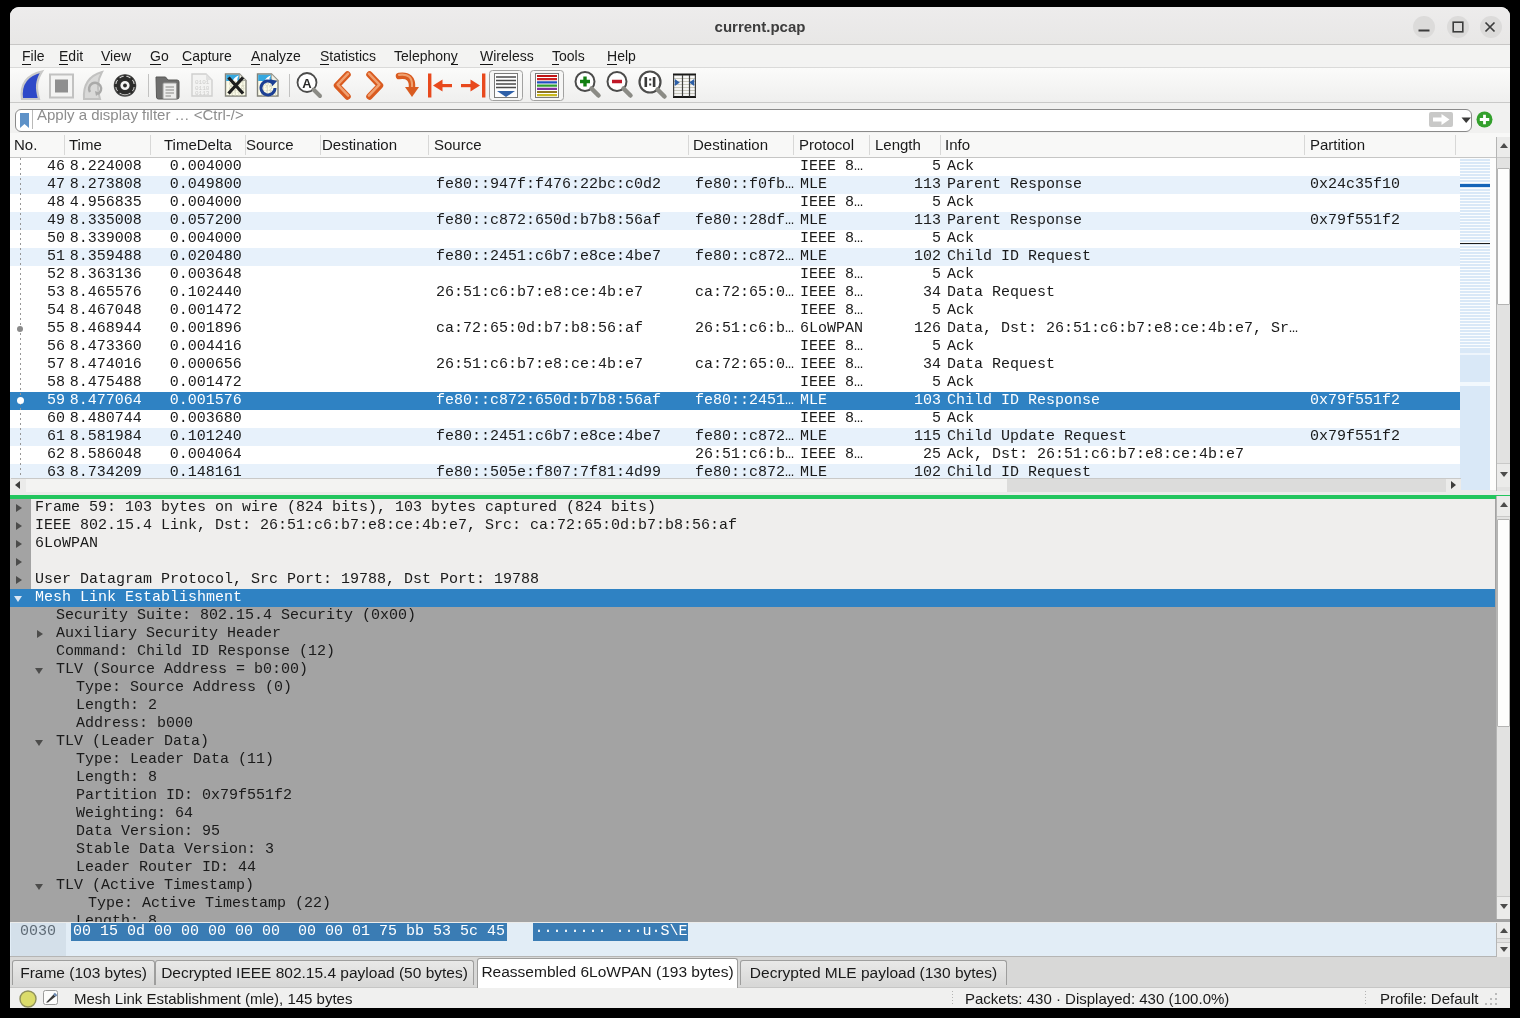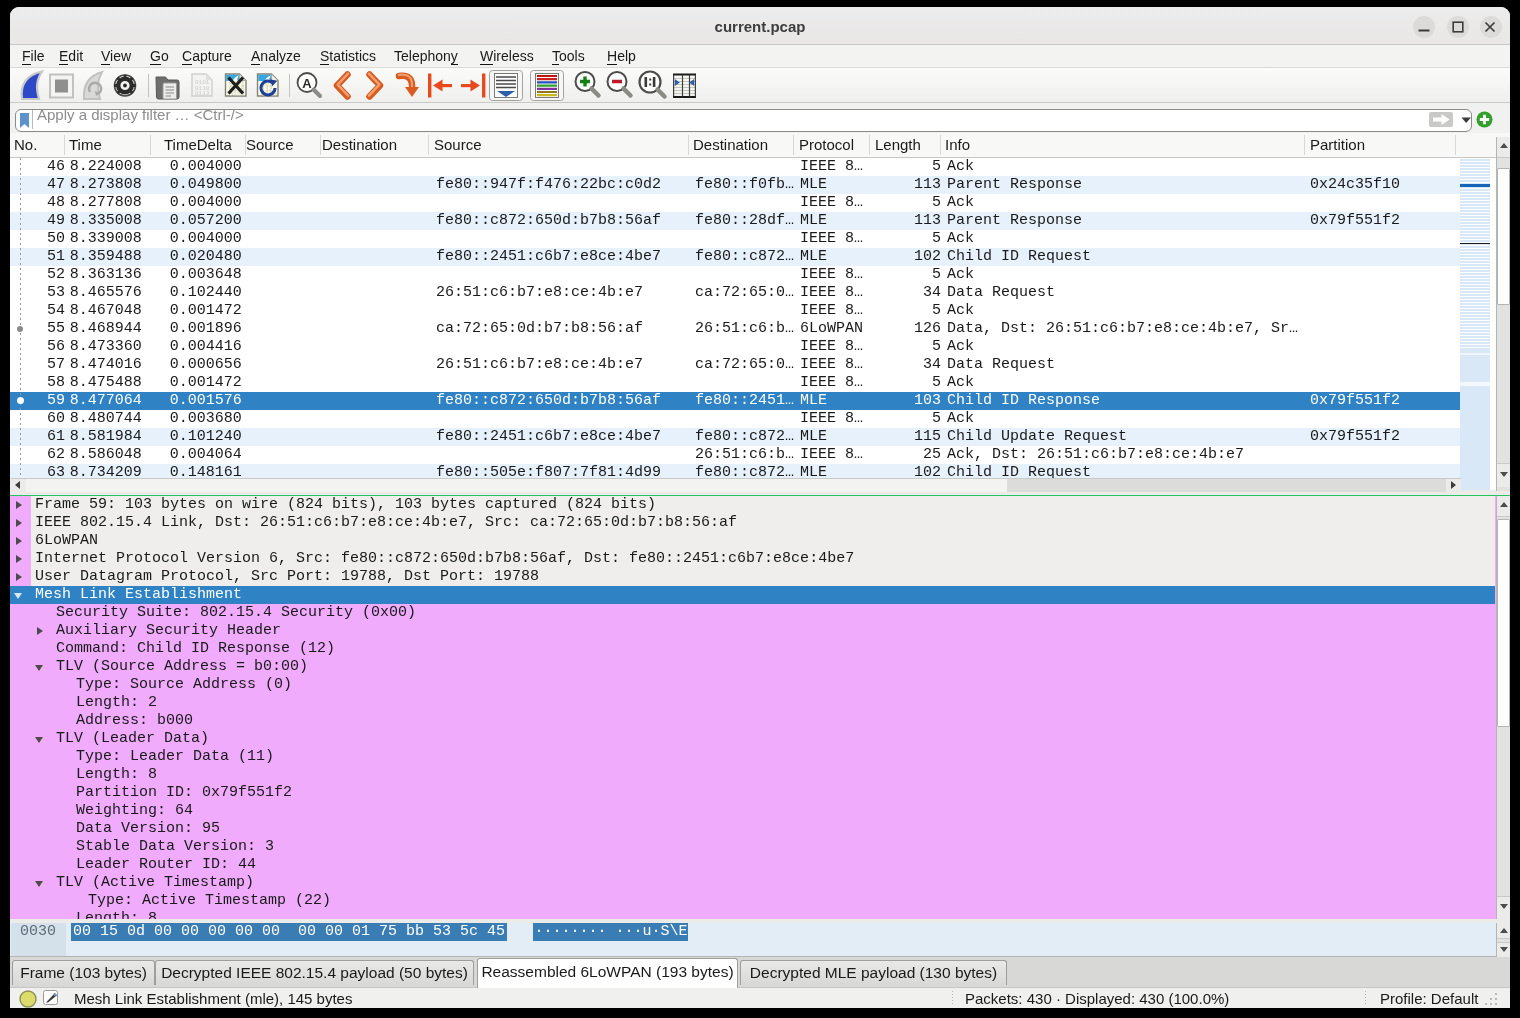--- a/index.html
+++ b/index.html
@@ -52,22 +52,22 @@
   .arr{position:absolute;width:0;height:0;}
   .arr-up{left:3px;top:6px;border-left:4.5px solid transparent;
      border-right:4.5px solid transparent;border-bottom:5.5px solid #4c4c4b;}
   .arr-down{left:3px;top:6px;border-left:4.5px solid transparent;
      border-right:4.5px solid transparent;border-top:5.5px solid #4c4c4b;}
   .arr-left{left:4px;top:2.5px;border-top:4px solid transparent;
      border-bottom:4px solid transparent;border-right:5.5px solid #3c3c3b;}
   .arr-right{left:5px;top:2.5px;border-top:4px solid transparent;
      border-bottom:4px solid transparent;border-left:5.5px solid #3c3c3b;}
   
-  #details{left:0;top:488px;width:1500px;height:423px;background:#f0abfc;
-     border-top:1px solid #22c55e;overflow:hidden;}
+  #details{left:0;top:488px;width:1500px;height:423px;background:#a3a3a3;
+     border-top:4px solid #22c55e;overflow:hidden;}
   #detgutter{position:absolute;left:21px;top:0;width:1463.5px;height:90px;background:#efeeed;}
   .drow{position:absolute;left:0;width:1484.5px;height:18px;}
   .drow.hl{background:#2f82c3;color:#fff;}
   .dtxt{position:absolute;top:0;}
   .exp{position:absolute;top:4.5px;width:0;height:0;}
   .expR{border-left:6px solid #4c4c4b;border-top:4.5px solid transparent;
         border-bottom:4.5px solid transparent;}
   .expD{top:6.5px;border-top:6px solid #4c4c4b;border-left:4.5px solid transparent;
         border-right:4.5px solid transparent;}
   .expD.expW{border-top-color:#dce8f4;}
@@ -281,21 +281,21 @@
       <div class="hsep" style="left:678px"></div>
     <div class="hsep" style="left:783px"></div>
       <div class="hsep" style="left:859px"></div>
     <div class="hsep" style="left:930px"></div>
       <div class="hsep" style="left:1294px"></div>
     <div class="hsep" style="left:1445px"></div>
   </div>
   <div class="abs mono" id="plrows">
     <div class="row" style="top:0px"><span class="c cn">46</span><span class="c" style="left:59.7px">8.224008</span><span class="c" style="left:159.7px">0.004000</span><span class="c" style="left:790px">IEEE 8…</span><span class="c cl">5</span><span class="c" style="left:937px">Ack</span></div>
     <div class="row alt" style="top:18px"><span class="c cn">47</span><span class="c" style="left:59.7px">8.273808</span><span class="c" style="left:159.7px">0.049800</span><span class="c" style="left:426px">fe80::947f:f476:22bc:c0d2</span><span class="c" style="left:685px">fe80::f0fb…</span><span class="c" style="left:790px">MLE</span><span class="c cl">113</span><span class="c" style="left:937px">Parent Response</span><span class="c" style="left:1300px">0x24c35f10</span></div>
-    <div class="row" style="top:36px"><span class="c cn">48</span><span class="c" style="left:59.7px">8.277808</span><span class="c" style="left:159.7px">0.004000</span><span class="c" style="left:790px">IEEE 8…</span><span class="c cl">5</span><span class="c" style="left:937px">Ack</span></div>
+    <div class="row" style="top:36px"><span class="c cn">48</span><span class="c" style="left:59.7px">4.956835</span><span class="c" style="left:159.7px">0.004000</span><span class="c" style="left:790px">IEEE 8…</span><span class="c cl">5</span><span class="c" style="left:937px">Ack</span></div>
     <div class="row alt" style="top:54px"><span class="c cn">49</span><span class="c" style="left:59.7px">8.335008</span><span class="c" style="left:159.7px">0.057200</span><span class="c" style="left:426px">fe80::c872:650d:b7b8:56af</span><span class="c" style="left:685px">fe80::28df…</span><span class="c" style="left:790px">MLE</span><span class="c cl">113</span><span class="c" style="left:937px">Parent Response</span><span class="c" style="left:1300px">0x79f551f2</span></div>
     <div class="row" style="top:72px"><span class="c cn">50</span><span class="c" style="left:59.7px">8.339008</span><span class="c" style="left:159.7px">0.004000</span><span class="c" style="left:790px">IEEE 8…</span><span class="c cl">5</span><span class="c" style="left:937px">Ack</span></div>
     <div class="row alt" style="top:90px"><span class="c cn">51</span><span class="c" style="left:59.7px">8.359488</span><span class="c" style="left:159.7px">0.020480</span><span class="c" style="left:426px">fe80::2451:c6b7:e8ce:4be7</span><span class="c" style="left:685px">fe80::c872…</span><span class="c" style="left:790px">MLE</span><span class="c cl">102</span><span class="c" style="left:937px">Child ID Request</span></div>
     <div class="row" style="top:108px"><span class="c cn">52</span><span class="c" style="left:59.7px">8.363136</span><span class="c" style="left:159.7px">0.003648</span><span class="c" style="left:790px">IEEE 8…</span><span class="c cl">5</span><span class="c" style="left:937px">Ack</span></div>
     <div class="row" style="top:126px"><span class="c cn">53</span><span class="c" style="left:59.7px">8.465576</span><span class="c" style="left:159.7px">0.102440</span><span class="c" style="left:426px">26:51:c6:b7:e8:ce:4b:e7</span><span class="c" style="left:685px">ca:72:65:0…</span><span class="c" style="left:790px">IEEE 8…</span><span class="c cl">34</span><span class="c" style="left:937px">Data Request</span></div>
     <div class="row" style="top:144px"><span class="c cn">54</span><span class="c" style="left:59.7px">8.467048</span><span class="c" style="left:159.7px">0.001472</span><span class="c" style="left:790px">IEEE 8…</span><span class="c cl">5</span><span class="c" style="left:937px">Ack</span></div>
     <div class="row" style="top:162px"><span class="c cn">55</span><span class="c" style="left:59.7px">8.468944</span><span class="c" style="left:159.7px">0.001896</span><span class="c" style="left:426px">ca:72:65:0d:b7:b8:56:af</span><span class="c" style="left:685px">26:51:c6:b…</span><span class="c" style="left:790px">6LoWPAN</span><span class="c cl">126</span><span class="c" style="left:937px">Data, Dst: 26:51:c6:b7:e8:ce:4b:e7, Sr…</span></div>
     <div class="row" style="top:180px"><span class="c cn">56</span><span class="c" style="left:59.7px">8.473360</span><span class="c" style="left:159.7px">0.004416</span><span class="c" style="left:790px">IEEE 8…</span><span class="c cl">5</span><span class="c" style="left:937px">Ack</span></div>
     <div class="row" style="top:198px"><span class="c cn">57</span><span class="c" style="left:59.7px">8.474016</span><span class="c" style="left:159.7px">0.000656</span><span class="c" style="left:426px">26:51:c6:b7:e8:ce:4b:e7</span><span class="c" style="left:685px">ca:72:65:0…</span><span class="c" style="left:790px">IEEE 8…</span><span class="c cl">34</span><span class="c" style="left:937px">Data Request</span></div>
     <div class="row" style="top:216px"><span class="c cn">58</span><span class="c" style="left:59.7px">8.475488</span><span class="c" style="left:159.7px">0.001472</span><span class="c" style="left:790px">IEEE 8…</span><span class="c cl">5</span><span class="c" style="left:937px">Ack</span></div>
@@ -307,21 +307,21 @@
   </div>
   <div class="abs" id="dashline" style="left:10px;top:151px;width:1px;height:319px;
        background:repeating-linear-gradient(#979797 0 2px,transparent 2px 5px);"></div>
   <div class="abs" style="left:7px;top:319px;width:6px;height:6px;border-radius:50%;background:#8a8a8a;"></div>
   <div class="abs" style="left:6.5px;top:390px;width:7px;height:7px;border-radius:50%;background:#fff;"></div>
   <div class="abs mono" id="details">
     <div id="detgutter"></div>
     <div class="drow" style="top:0px"><span class="exp expR" style="left:6px"></span><span class="dtxt" style="left:25px">Frame 59: 103 bytes on wire (824 bits), 103 bytes captured (824 bits)</span></div>
     <div class="drow" style="top:18px"><span class="exp expR" style="left:6px"></span><span class="dtxt" style="left:25px">IEEE 802.15.4 Link, Dst: 26:51:c6:b7:e8:ce:4b:e7, Src: ca:72:65:0d:b7:b8:56:af</span></div>
     <div class="drow" style="top:36px"><span class="exp expR" style="left:6px"></span><span class="dtxt" style="left:25px">6LoWPAN</span></div>
-    <div class="drow" style="top:54px"><span class="exp expR" style="left:6px"></span><span class="dtxt" style="left:25px">Internet Protocol Version 6, Src: fe80::c872:650d:b7b8:56af, Dst: fe80::2451:c6b7:e8ce:4be7</span></div>
+    <div class="drow" style="top:54px"><span class="exp expR" style="left:6px"></span></div>
     <div class="drow" style="top:72px"><span class="exp expR" style="left:6px"></span><span class="dtxt" style="left:25px">User Datagram Protocol, Src Port: 19788, Dst Port: 19788</span></div>
     <div class="drow hl" style="top:90px"><span class="exp expD expW" style="left:4px"></span><span class="dtxt" style="left:25px">Mesh Link Establishment</span></div>
     <div class="drow" style="top:108px"><span class="dtxt" style="left:46px">Security Suite: 802.15.4 Security (0x00)</span></div>
     <div class="drow" style="top:126px"><span class="exp expR" style="left:27px"></span><span class="dtxt" style="left:46px">Auxiliary Security Header</span></div>
     <div class="drow" style="top:144px"><span class="dtxt" style="left:46px">Command: Child ID Response (12)</span></div>
     <div class="drow" style="top:162px"><span class="exp expD" style="left:25px"></span><span class="dtxt" style="left:46px">TLV (Source Address = b0:00)</span></div>
     <div class="drow" style="top:180px"><span class="dtxt" style="left:66px">Type: Source Address (0)</span></div>
     <div class="drow" style="top:198px"><span class="dtxt" style="left:66px">Length: 2</span></div>
     <div class="drow" style="top:216px"><span class="dtxt" style="left:66px">Address: b000</span></div>
     <div class="drow" style="top:234px"><span class="exp expD" style="left:25px"></span><span class="dtxt" style="left:46px">TLV (Leader Data)</span></div>

